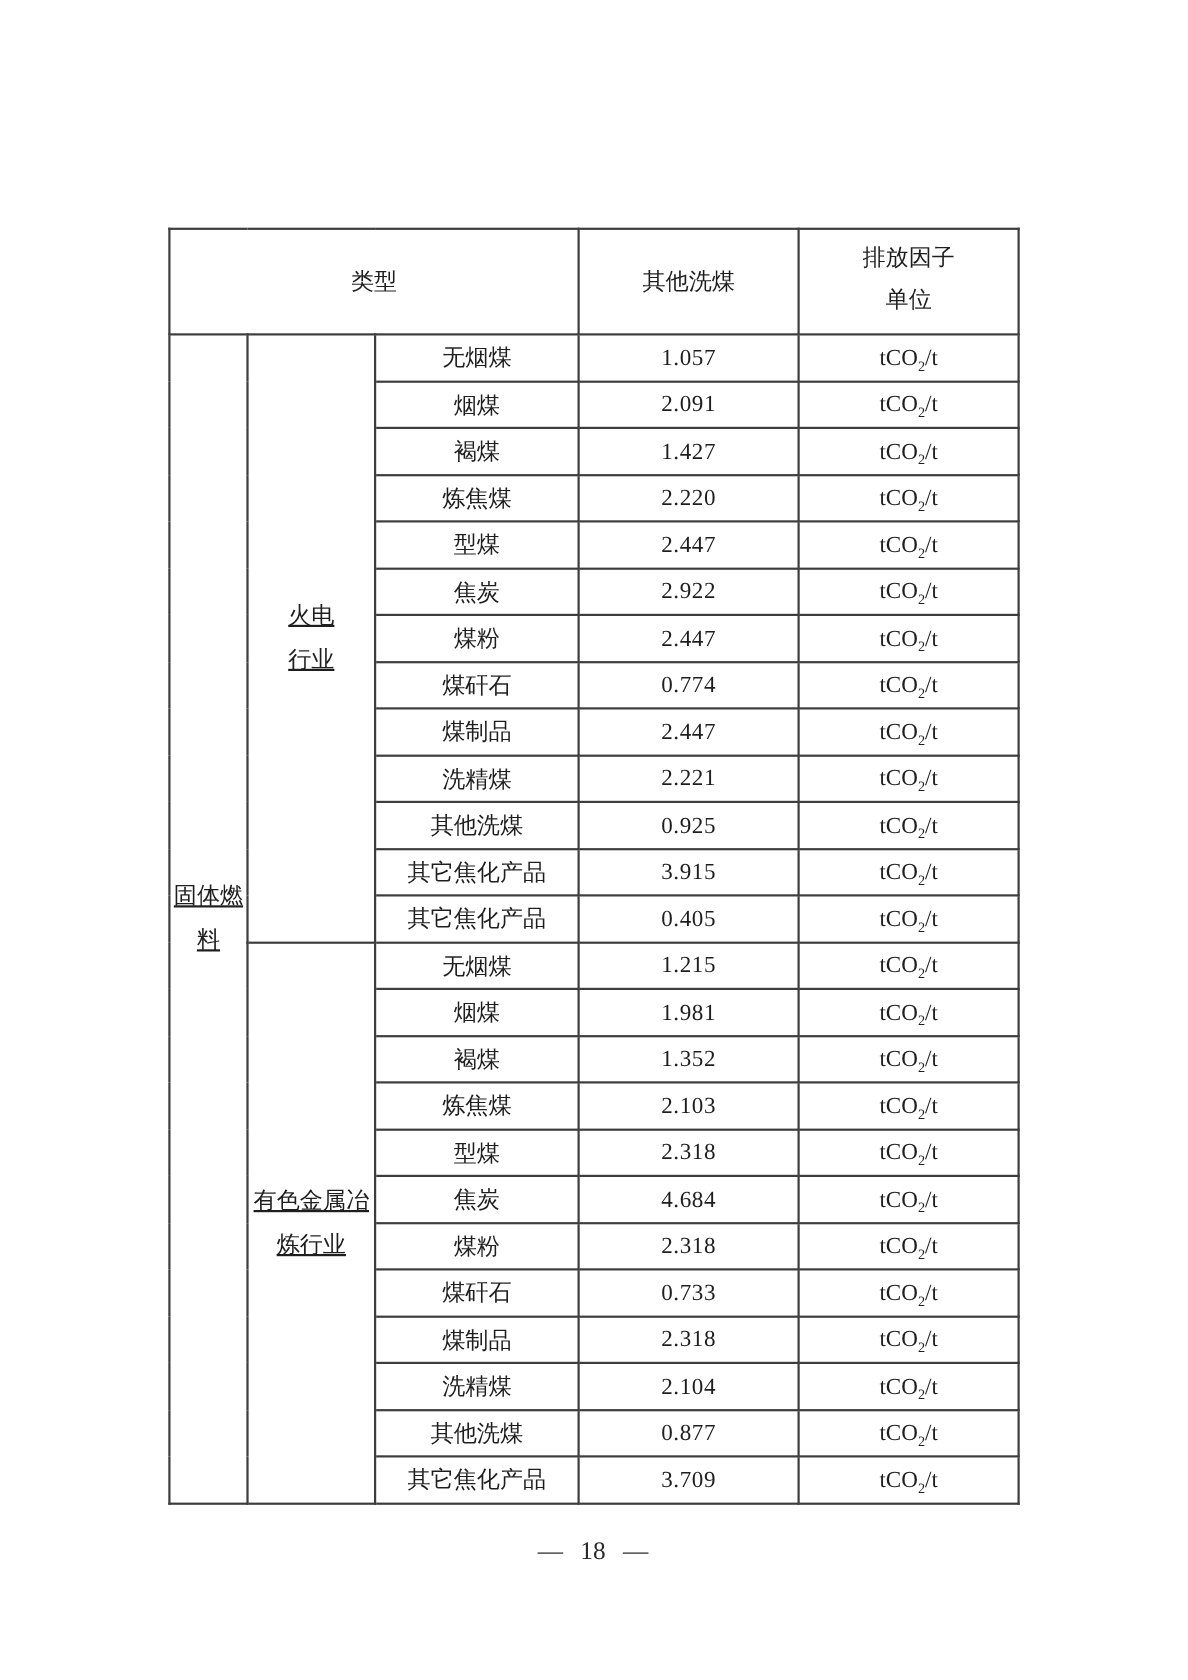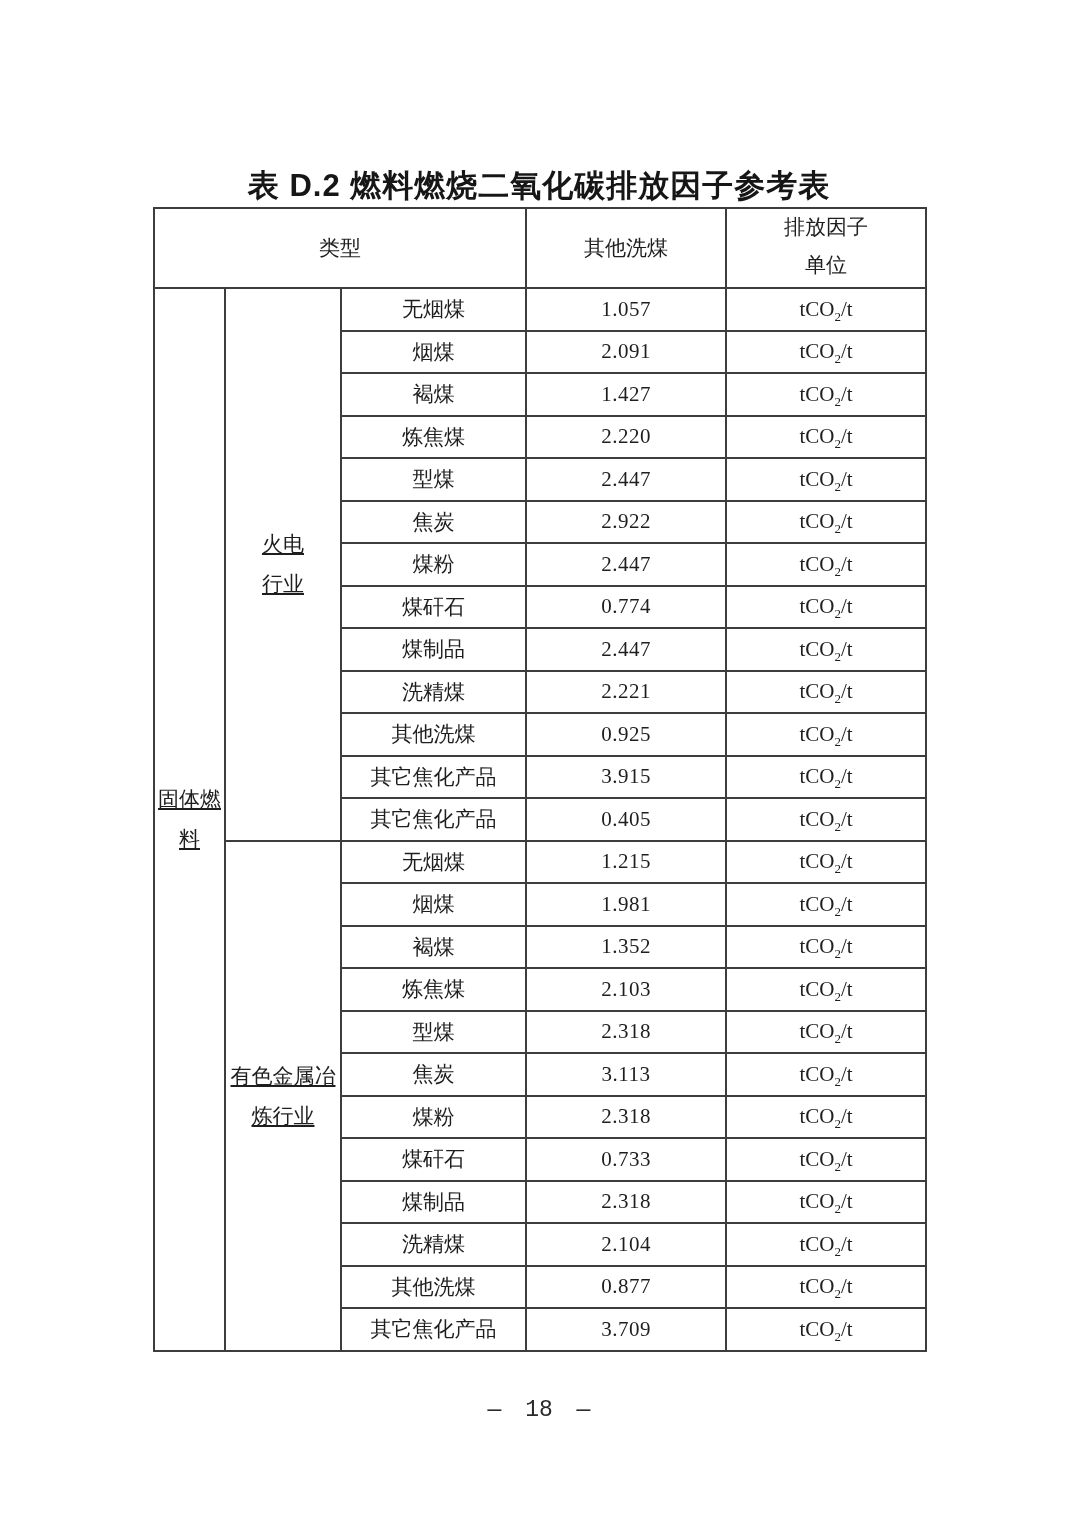--- a/index.html
+++ b/index.html
@@ -16,46 +16,45 @@
   table.factors {
     position:absolute; left:153px; top:207px; width:772px;
     border-collapse:collapse; table-layout:fixed;
   }
   table.factors th, table.factors td {
     border:2px solid #3d3d3d; padding:0; margin:0;
     text-align:center; vertical-align:middle;
     font-weight:normal; font-size:21px; color:#1e1e1e;
     overflow:hidden;
   }
-  thead tr { height:80px; }
+  thead tr { height:96px; }
   thead th { font-size:22px; }
   tbody tr { height:42.5px; }
   .multi { white-space:pre-line; line-height:40px;text-decoration:underline; }
   .hdr-unit span { display:block; line-height:38px;font-family:Liberation Mono, monospace; }
   td.val {
     font-family:"Liberation Serif","DejaVu Serif",serif;
     font-size:22px; letter-spacing:0.5px;
   }
   td.unit {
     font-family:"Liberation Serif","DejaVu Serif",serif;
     font-size:21px;
   }
   td.unit sub { font-size:13px; line-height:0; }
   .page-number {
     position:absolute; left:153px; top:1397px; width:772px;
-    text-align:center; font-family:Liberation Mono, monospace;
+    text-align:center; font-family:Liberation Serif, serif;
     font-size:23px; color:#2a2a2a; word-spacing:10px;
   }
 </style>
 </head>
 <body>
 
 <div class="page">
 
-  <div class="doc-title">表 D.2 燃料燃烧二氧化碳排放因子参考表</div>
 
   <table class="factors">
     <colgroup>
       <col style="width:71px">
       <col style="width:116px">
       <col style="width:185px">
       <col style="width:200px">
       <col style="width:200px">
     </colgroup>
     <thead>
@@ -160,21 +159,21 @@
           <td class="val">2.103</td>
           <td class="unit"><span>tCO</span><sub>2</sub><span>/t</span></td>
         </tr>
         <tr>
           <td>型煤</td>
           <td class="val">2.318</td>
           <td class="unit"><span>tCO</span><sub>2</sub><span>/t</span></td>
         </tr>
         <tr>
           <td>焦炭</td>
-          <td class="val">3.113</td>
+          <td class="val">4.684</td>
           <td class="unit"><span>tCO</span><sub>2</sub><span>/t</span></td>
         </tr>
         <tr>
           <td>煤粉</td>
           <td class="val">2.318</td>
           <td class="unit"><span>tCO</span><sub>2</sub><span>/t</span></td>
         </tr>
         <tr>
           <td>煤矸石</td>
           <td class="val">0.733</td>

